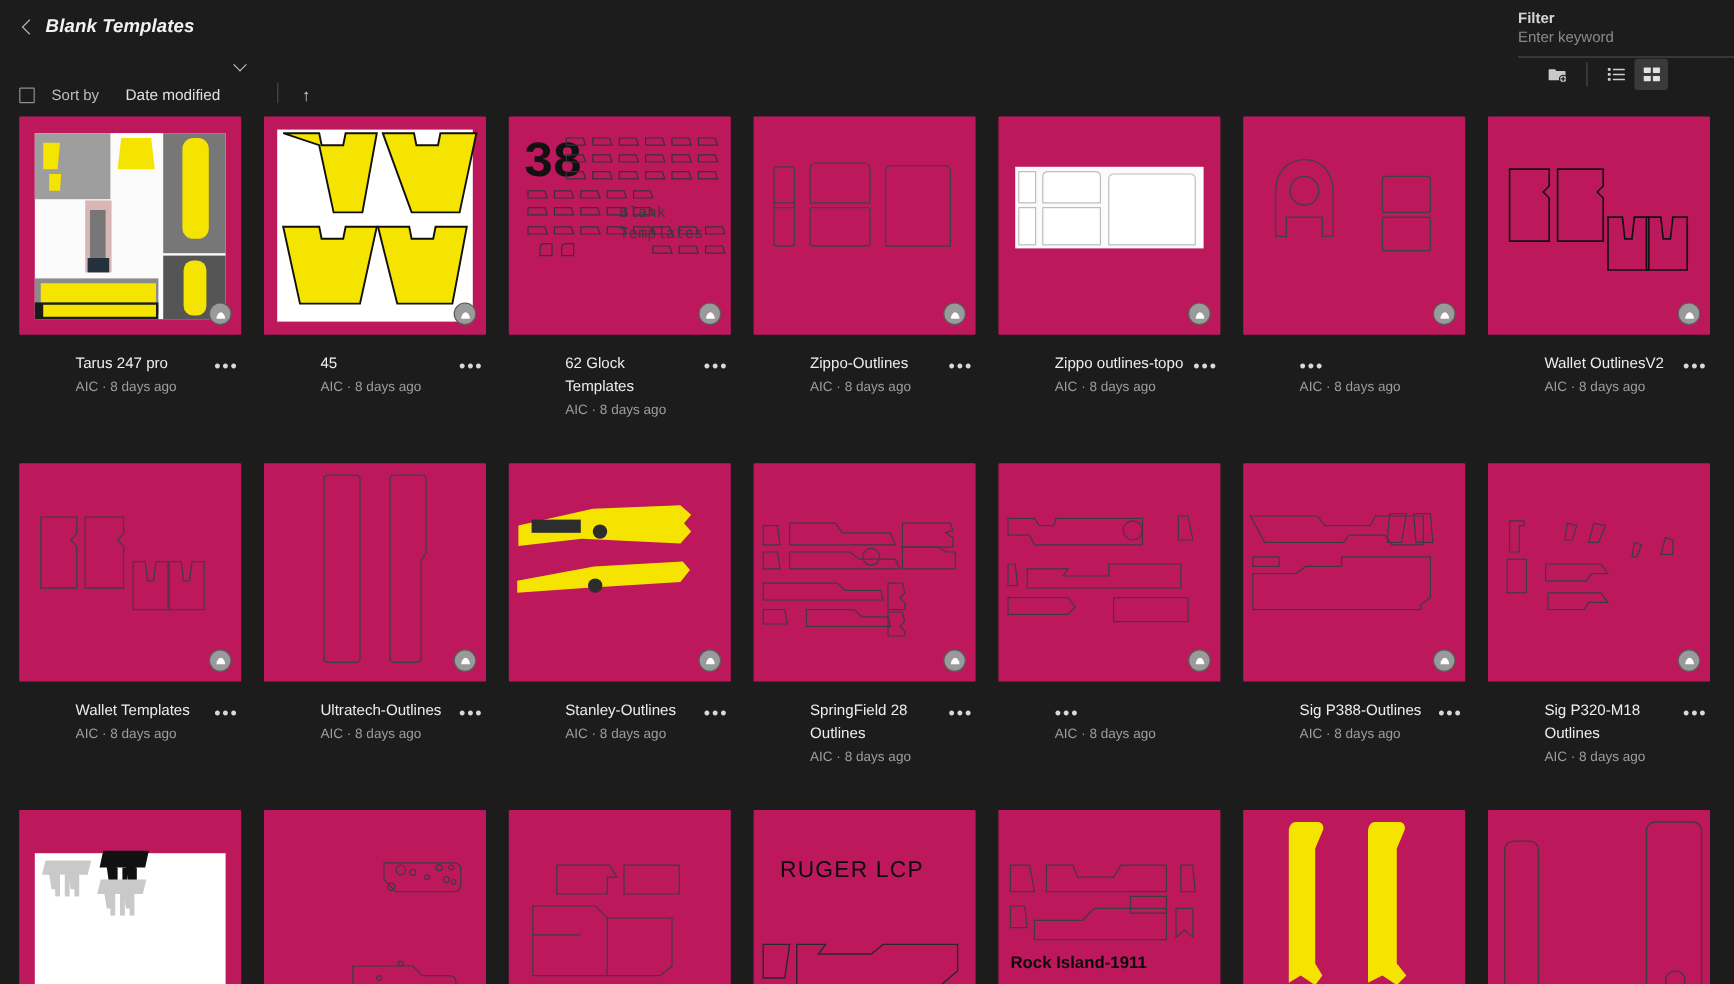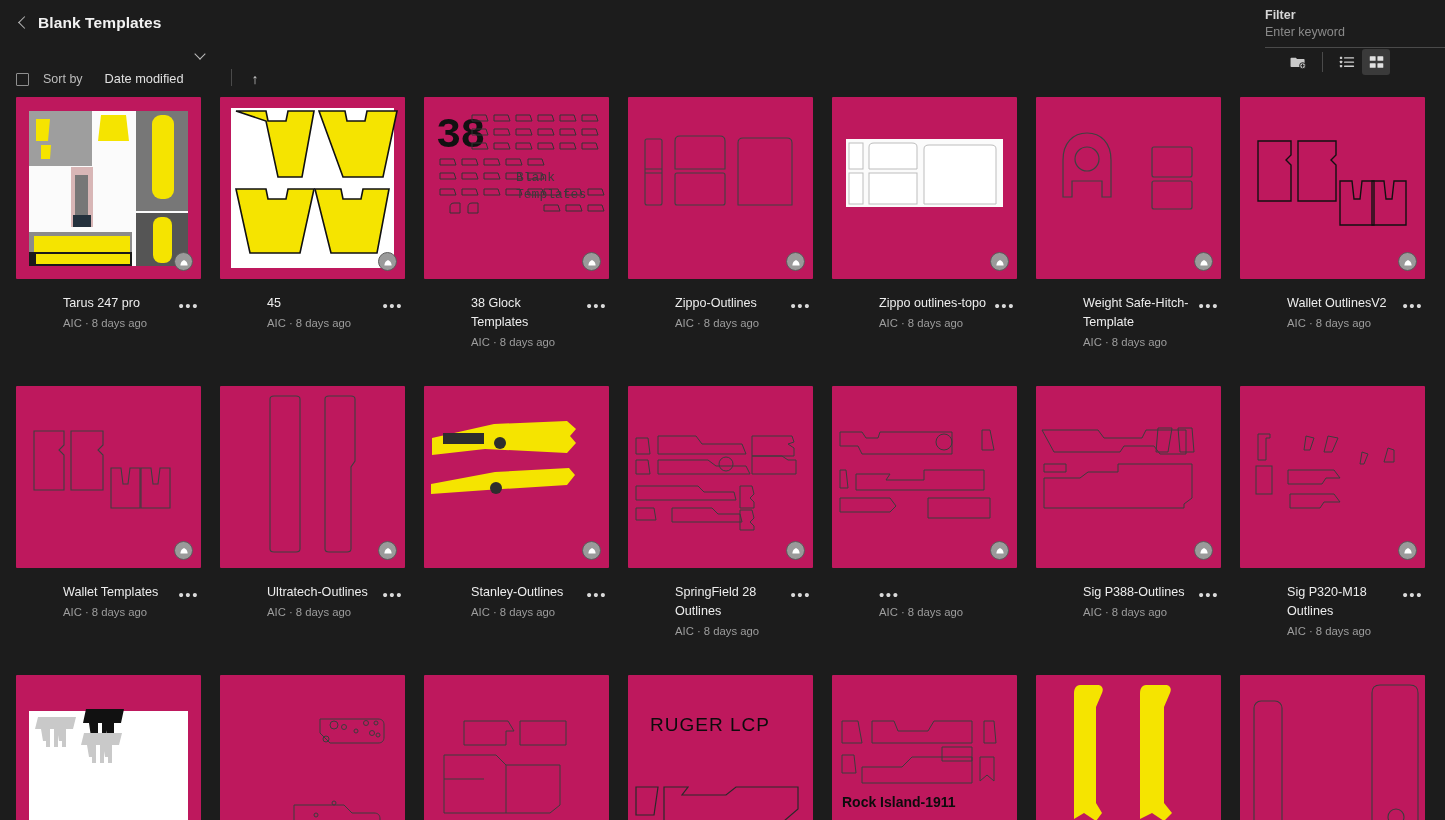--- a/index.html
+++ b/index.html
@@ -35,20 +35,21 @@
     width: 8px; height: 8px;
     border-left: 1.6px solid #b8b8b8;
     border-bottom: 1.6px solid #b8b8b8;
     transform: rotate(45deg);
   }
   .breadcrumb-title {
     font-size: 15.5px;
     font-weight: bold;
     color: #f2f2f2;
     letter-spacing: .1px;
+    font-style: italic;
   }
 
   .topbar-right {
     position: absolute;
     right: 0; top: 0;
     height: 46px;
     display: flex;
     align-items: flex-start;
     padding-top: 5px;
     flex-direction: column;
@@ -376,21 +377,21 @@
         </svg>
       </div>
       <div class="cloud-badge">
         <svg viewBox="0 0 20 14">
             <path d="M4 13h12c0-5-3.5-9-6-9S4 8 4 13z" fill="#fff"></path>
           </svg>
       </div>
     </div>
     <div class="card-meta">
       <div class="card-titlerow">
-        <div class="card-title">38 Glock Templates</div>
+        <div class="card-title">62 Glock Templates</div>
         <div class="dots">•••</div>
       </div>
       <div class="card-sub">AIC · 8 days ago</div>
     </div>
   </div>
 
   <div class="card">
     <div class="thumb">
       <div class="thumb-art">
         <svg viewBox="0 0 185 182" fill="none" stroke="#414141" stroke-width="1.1">
@@ -456,21 +457,20 @@
         </svg>
       </div>
       <div class="cloud-badge">
         <svg viewBox="0 0 20 14">
             <path d="M4 13h12c0-5-3.5-9-6-9S4 8 4 13z" fill="#fff"></path>
           </svg>
       </div>
     </div>
     <div class="card-meta">
       <div class="card-titlerow">
-        <div class="card-title">Weight Safe-Hitch-Template</div>
         <div class="dots">•••</div>
       </div>
       <div class="card-sub">AIC · 8 days ago</div>
     </div>
   </div>
 
   <div class="card">
     <div class="thumb">
       <div class="thumb-art">
         <svg viewBox="0 0 185 182" fill="none" stroke="#111" stroke-width="1.4">

